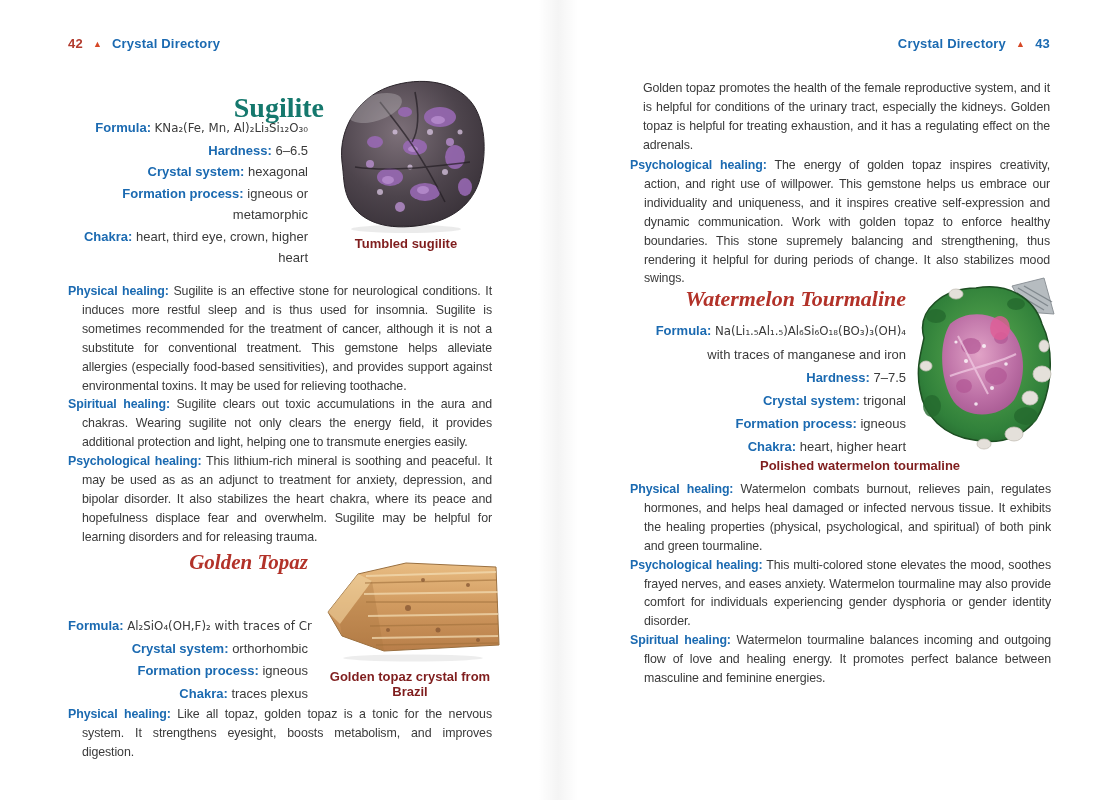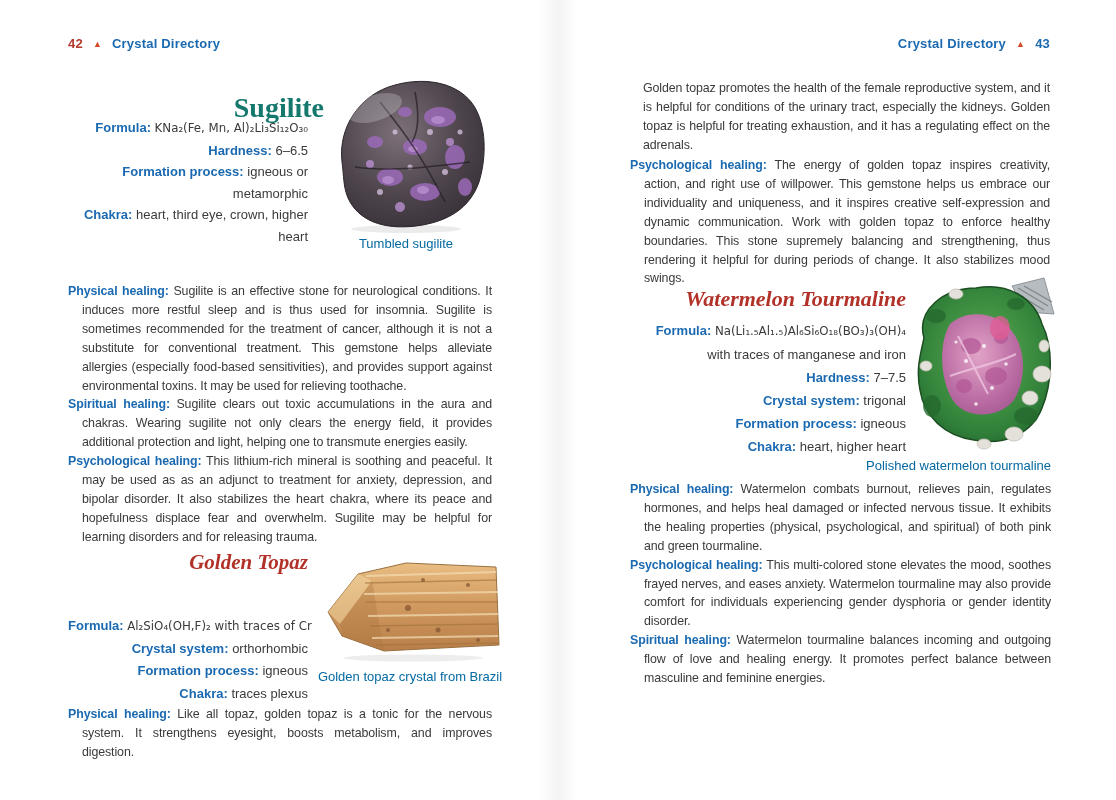--- a/index.html
+++ b/index.html
@@ -36,24 +36,24 @@
   .gt-block .info{line-height:22.5px;margin-top:40px;}
   .wt-block{position:absolute;left:630px;top:286px;width:276px;text-align:right;}
   .wt-block .title-red{font-size:22px;margin-bottom:7px;}
   .wt-block .info{line-height:23px;}
 
   
   .photo{position:absolute;}
   .sug-img{left:320px;top:72px;}
   .gt-img{left:318px;top:550px;}
   .wt-img{left:896px;top:276px;}
-  .caption{position:absolute;font-size:13px;font-weight:normal;color:#0369a1;}
+  .caption{position:absolute;font-size:13px;font-weight:bold;color:#7f1d1d;}
   .sug-cap{left:320px;top:236px;width:172px;text-align:center;}
   .gt-cap{left:312px;top:669px;width:196px;text-align:center;}
-  .wt-cap{left:760px;top:458px;width:291px;text-align:right;}
+  .wt-cap{left:760px;top:458px;width:291px;text-align:left;}
 
   
   .paras{position:absolute;}
   .para{margin:0;text-align:justify;font-size:12.4px;line-height:18.9px;
     letter-spacing:-0.1px;padding-left:14px;text-indent:-14px;}
   .para.noindent{padding-left:0;text-indent:0;}
   .plabel{font-weight:bold;color:#1b6ab1;}
   .paras-l1{left:68px;top:282px;width:424px;}
   .paras-l2{left:68px;top:705px;width:424px;}
   .para-r1{left:643px;top:79px;width:407px;}
@@ -75,20 +75,24 @@
 <h1 class="sug-title">Sugilite</h1>
 
 <div class="info sug-info">
   <div class="nowrap">
     <span class="ilabel">Formula:</span>
     <span class="ival formula">KNa₂(Fe, Mn, Al)₂Li₃Si₁₂O₃₀</span>
   </div>
   <div>
     <span class="ilabel">Hardness:</span>
     <span class="ival">6–6.5</span>
+  </div>
+  <div>
+    <span class="ilabel">Crystal system:</span>
+    <span class="ival">hexagonal</span>
   </div>
   <div>
     <span class="ilabel">Formation process:</span>
     <span class="ival">igneous or metamorphic</span>
   </div>
   <div>
     <span class="ilabel">Chakra:</span>
     <span class="ival">heart, third eye, crown, higher heart</span>
   </div>
 </div>

